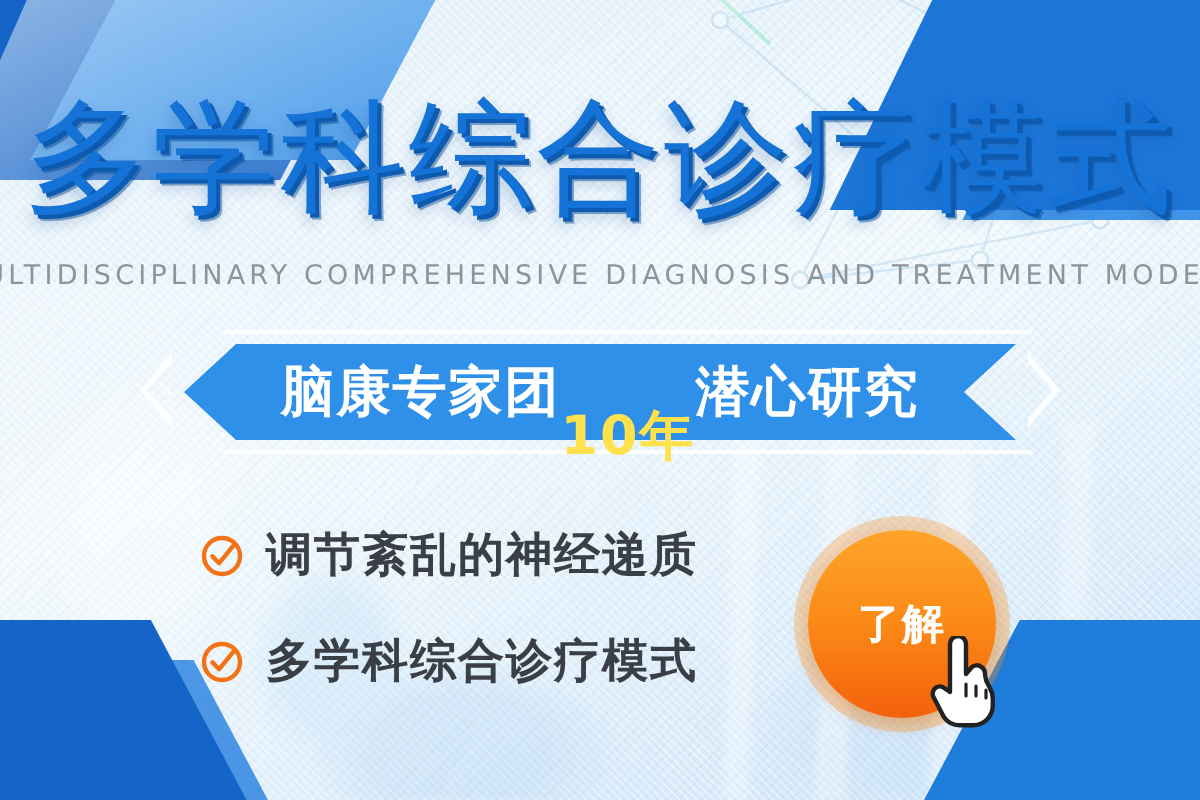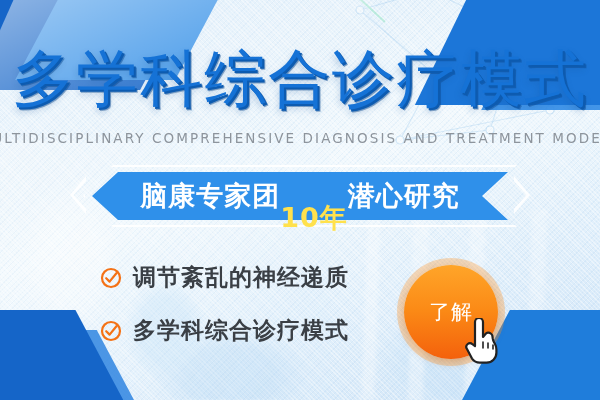--- a/index.html
+++ b/index.html
@@ -173,21 +173,21 @@
   
   .cta {
     position: absolute;
     left: 404px; top: 265px;
     width: 94px; height: 94px;
     border-radius: 50%;
     background: linear-gradient(180deg, #ffa529 0%, #fb8a16 48%, #f4610c 100%);
     box-shadow: 0 0 0 7px rgba(255,150,40,.32), 0 3px 9px rgba(180,80,10,.35);
     display: flex; flex-direction: column;
     align-items: center; justify-content: center;
-    color: #ffffff; font-size: 21px; font-weight: normal;
+    color: #ffffff; font-size: 21px; font-weight: bold;
     line-height: 1.18; letter-spacing: 1px;
     cursor: pointer;
     text-align: center;
   }
   .cursor-hand {
     position: absolute;
     left: 462px; top: 318px;
     width: 40px; height: 46px;
     pointer-events: none;
   }

